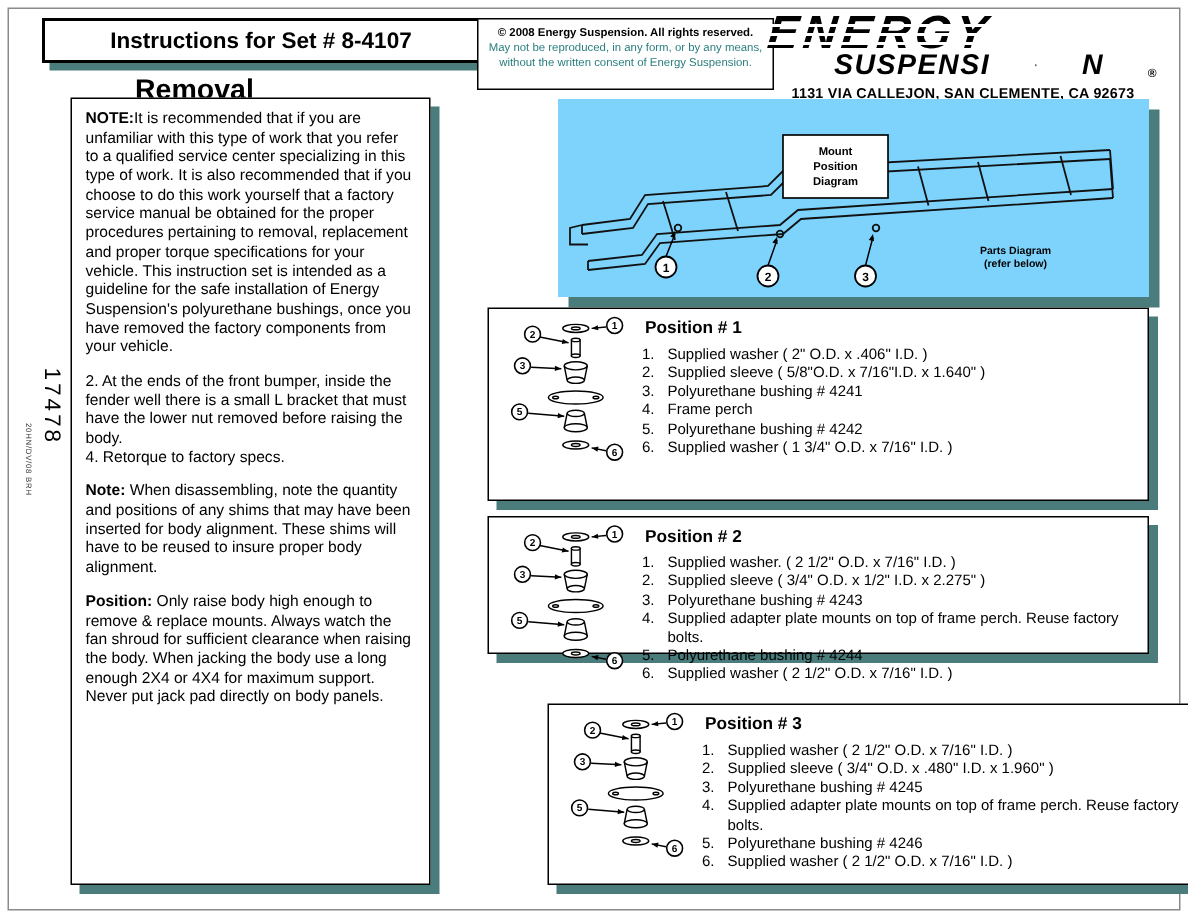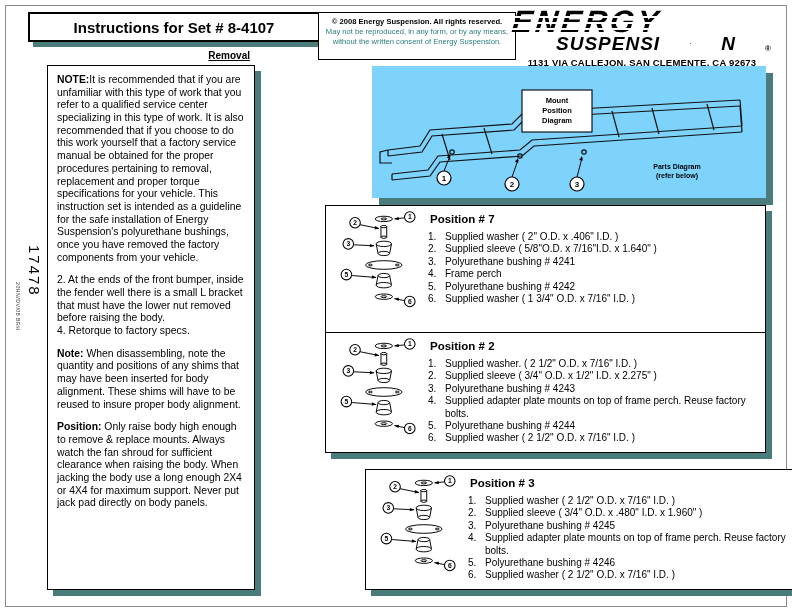--- a/index.html
+++ b/index.html
@@ -12,22 +12,22 @@
   .sheet-frame { position:absolute; inset:5px; border:1px solid #8a8a8a; pointer-events:none; }
 
   
   .title-box {
     position:absolute; left:28px; top:12px; width:292px; height:30px;
     border:2.5px solid #000; background:#fff; box-shadow:5px 5px 0 var(--shadow);
     display:flex; align-items:center; justify-content:center;
     font-weight:bold; font-size:15px;
   }
   .subtitle {
-    position:absolute; left:90px; top:50px; width:160px; text-align:right;
-    font-weight:bold; font-size:10px; text-decoration:underline;
+    position:absolute; left:90px; top:50px; width:160px; text-align:left;
+    font-weight:bold; font-size:19px; text-decoration:underline;
   }
   .copyright {
     position:absolute; left:318px; top:12px; width:198px; height:48px;
     border:1.5px solid #000; background:#fff; padding:4px 3px;
     font-size:7.6px; line-height:1.3; text-align:center;
   }
   .copyright .c1 { font-weight:bold; }
   .copyright .c2, .copyright .c3 { color:var(--teal); }
 
   .logo { position:absolute; left:512px; top:6px; width:260px; }
@@ -49,21 +49,21 @@
     position:absolute; left:26px; top:245px; writing-mode:vertical-rl;
     font-size:15px; letter-spacing:2px;
   }
   .rev-code {
     position:absolute; left:15px; top:282px; writing-mode:vertical-rl;
     font-size:5.2px; color:#333; letter-spacing:0.5px;
   }
 
   
   .inst-box {
-    position:absolute; left:47px; top:65px; width:208px; height:525px;
+    position:absolute; left:47px; top:65px; width:240px; height:525px;
     border:1.5px solid #000; background:#fff; box-shadow:6px 6px 0 var(--shadow);
     padding:8px 9px; font-size:10.4px; line-height:1.22;
   }
   .inst-box p { margin:0 0 10px 0; }
   .inst-box p.step { margin:0; }
   .inst-box .steps { margin:0 0 10px 0; }
   .inst-box b.lead { font-weight:bold; }
 
   
   .frame-panel {
@@ -72,21 +72,21 @@
   }
   .frame-panel svg { width:100%; height:100%; display:block; }
   svg text { font-family:"Liberation Sans", sans-serif; }
 
   
   .pos-box {
     position:absolute; left:325px; width:441px; border:1.6px solid #000;
     background:#fff; box-shadow:6px 6px 0 var(--shadow); display:flex;
   }
   .pos1 { top:205px; height:129px; }
-  .pos2 { top:332px; height:121px; }
+  .pos2 { top:344px; height:92px; }
   .pos3 { top:469px; height:121px;margin-left:40px; }
   .pos-diagram { flex:0 0 102px; padding:2px 0 0 6px; }
   .pos-diagram svg { width:96px; height:114px; display:block; }
   .pos-content { flex:1; padding:6px 8px 3px 0; }
   .pos-title { font-weight:bold; font-size:11.5px; margin:1px 0 6px 2px; }
   .plist { counter-reset: li; font-size:10px; line-height:1.24; }
   .pitem { display:flex; }
   .pnum { flex:0 0 17px; }
   .pnum::before { counter-increment: li; content: counter(li) "."; }
   .ptext { flex:1; }
@@ -219,21 +219,21 @@
           <circle cx="17" cy="37" r="5.5" fill="#fff" stroke="#000" stroke-width="1.1"></circle>
             <text x="17" y="39.5" text-anchor="middle" font-size="7" font-weight="bold">3</text>
           <circle cx="15" cy="69" r="5.5" fill="#fff" stroke="#000" stroke-width="1.1"></circle>
             <text x="15" y="71.5" text-anchor="middle" font-size="7" font-weight="bold">5</text>
           <circle cx="81" cy="97" r="5.5" fill="#fff" stroke="#000" stroke-width="1.1"></circle>
             <text x="81" y="99.5" text-anchor="middle" font-size="7" font-weight="bold">6</text>
         </g>
       </svg>
     </div>
     <div class="pos-content">
-      <div class="pos-title">Position # 7</div>
+      <div class="pos-title">Position # 1</div>
       <div class="plist">
         <div class="pitem">
             <span class="pnum"></span>
             <span class="ptext">Supplied washer ( 2" O.D. x .406" I.D. )</span>
           </div>
         <div class="pitem">
             <span class="pnum"></span>
             <span class="ptext">Supplied sleeve ( 5/8"O.D. x 7/16"I.D. x 1.640" )</span>
           </div>
         <div class="pitem">

